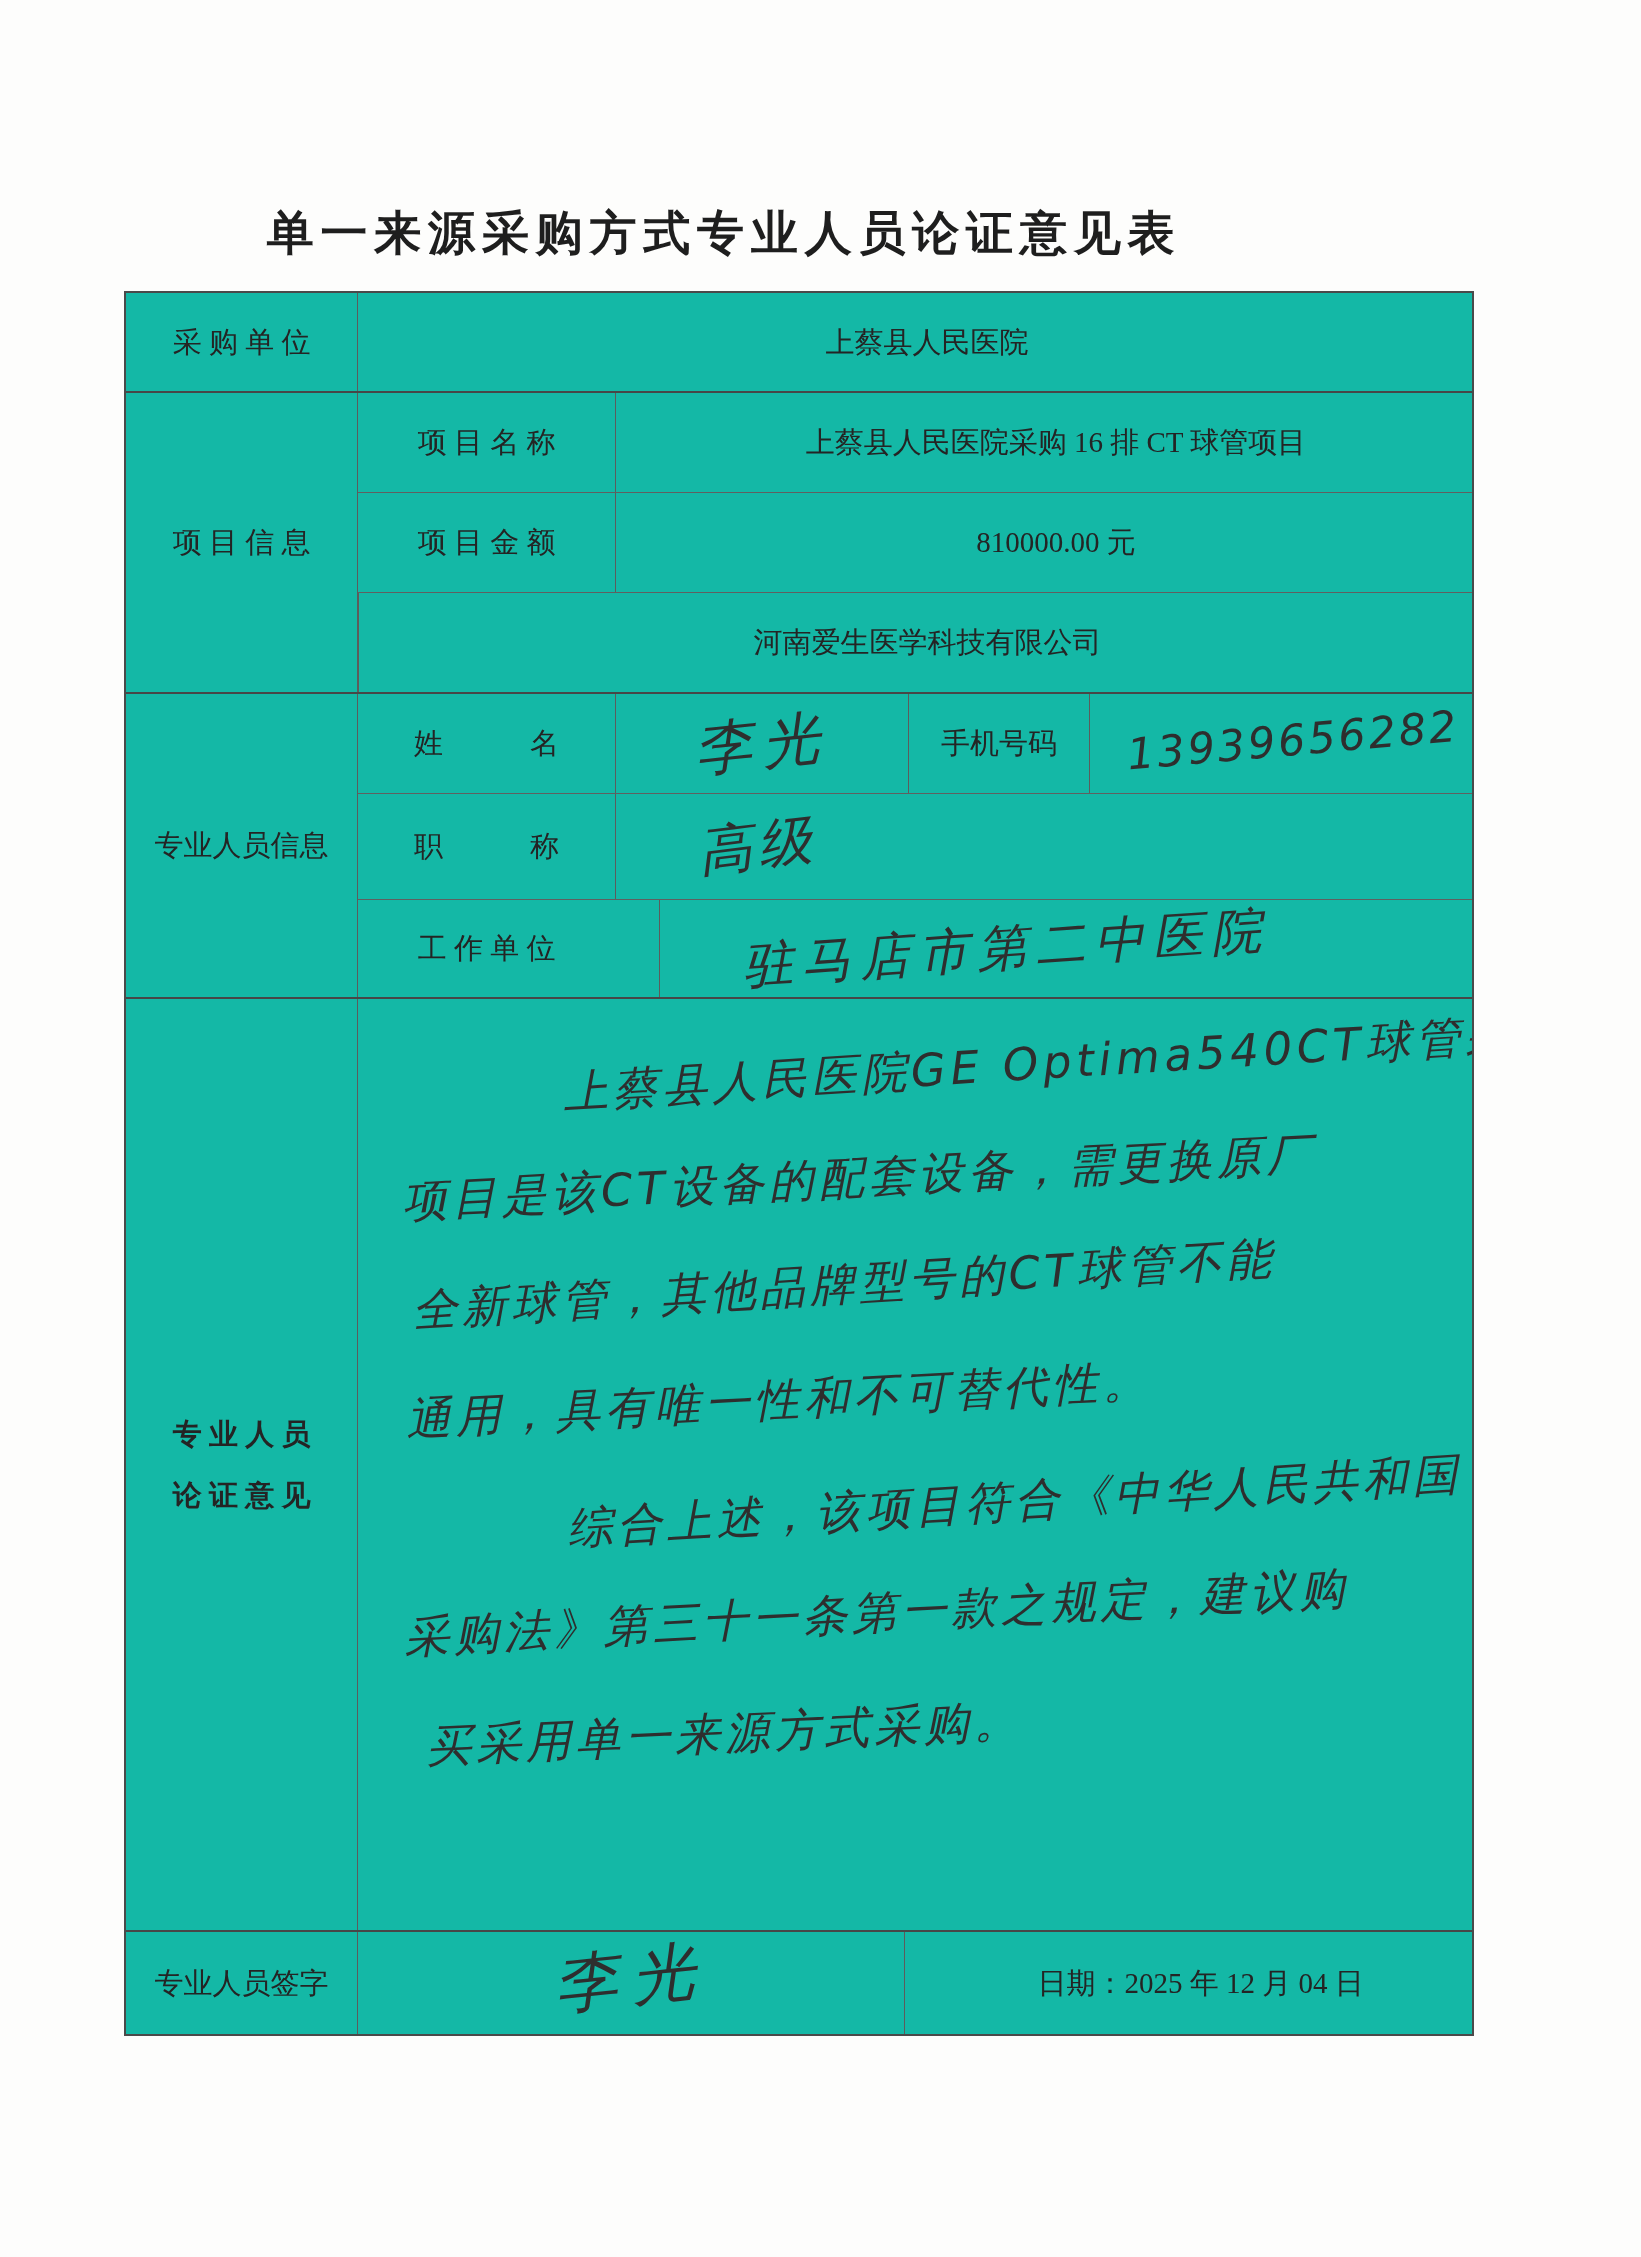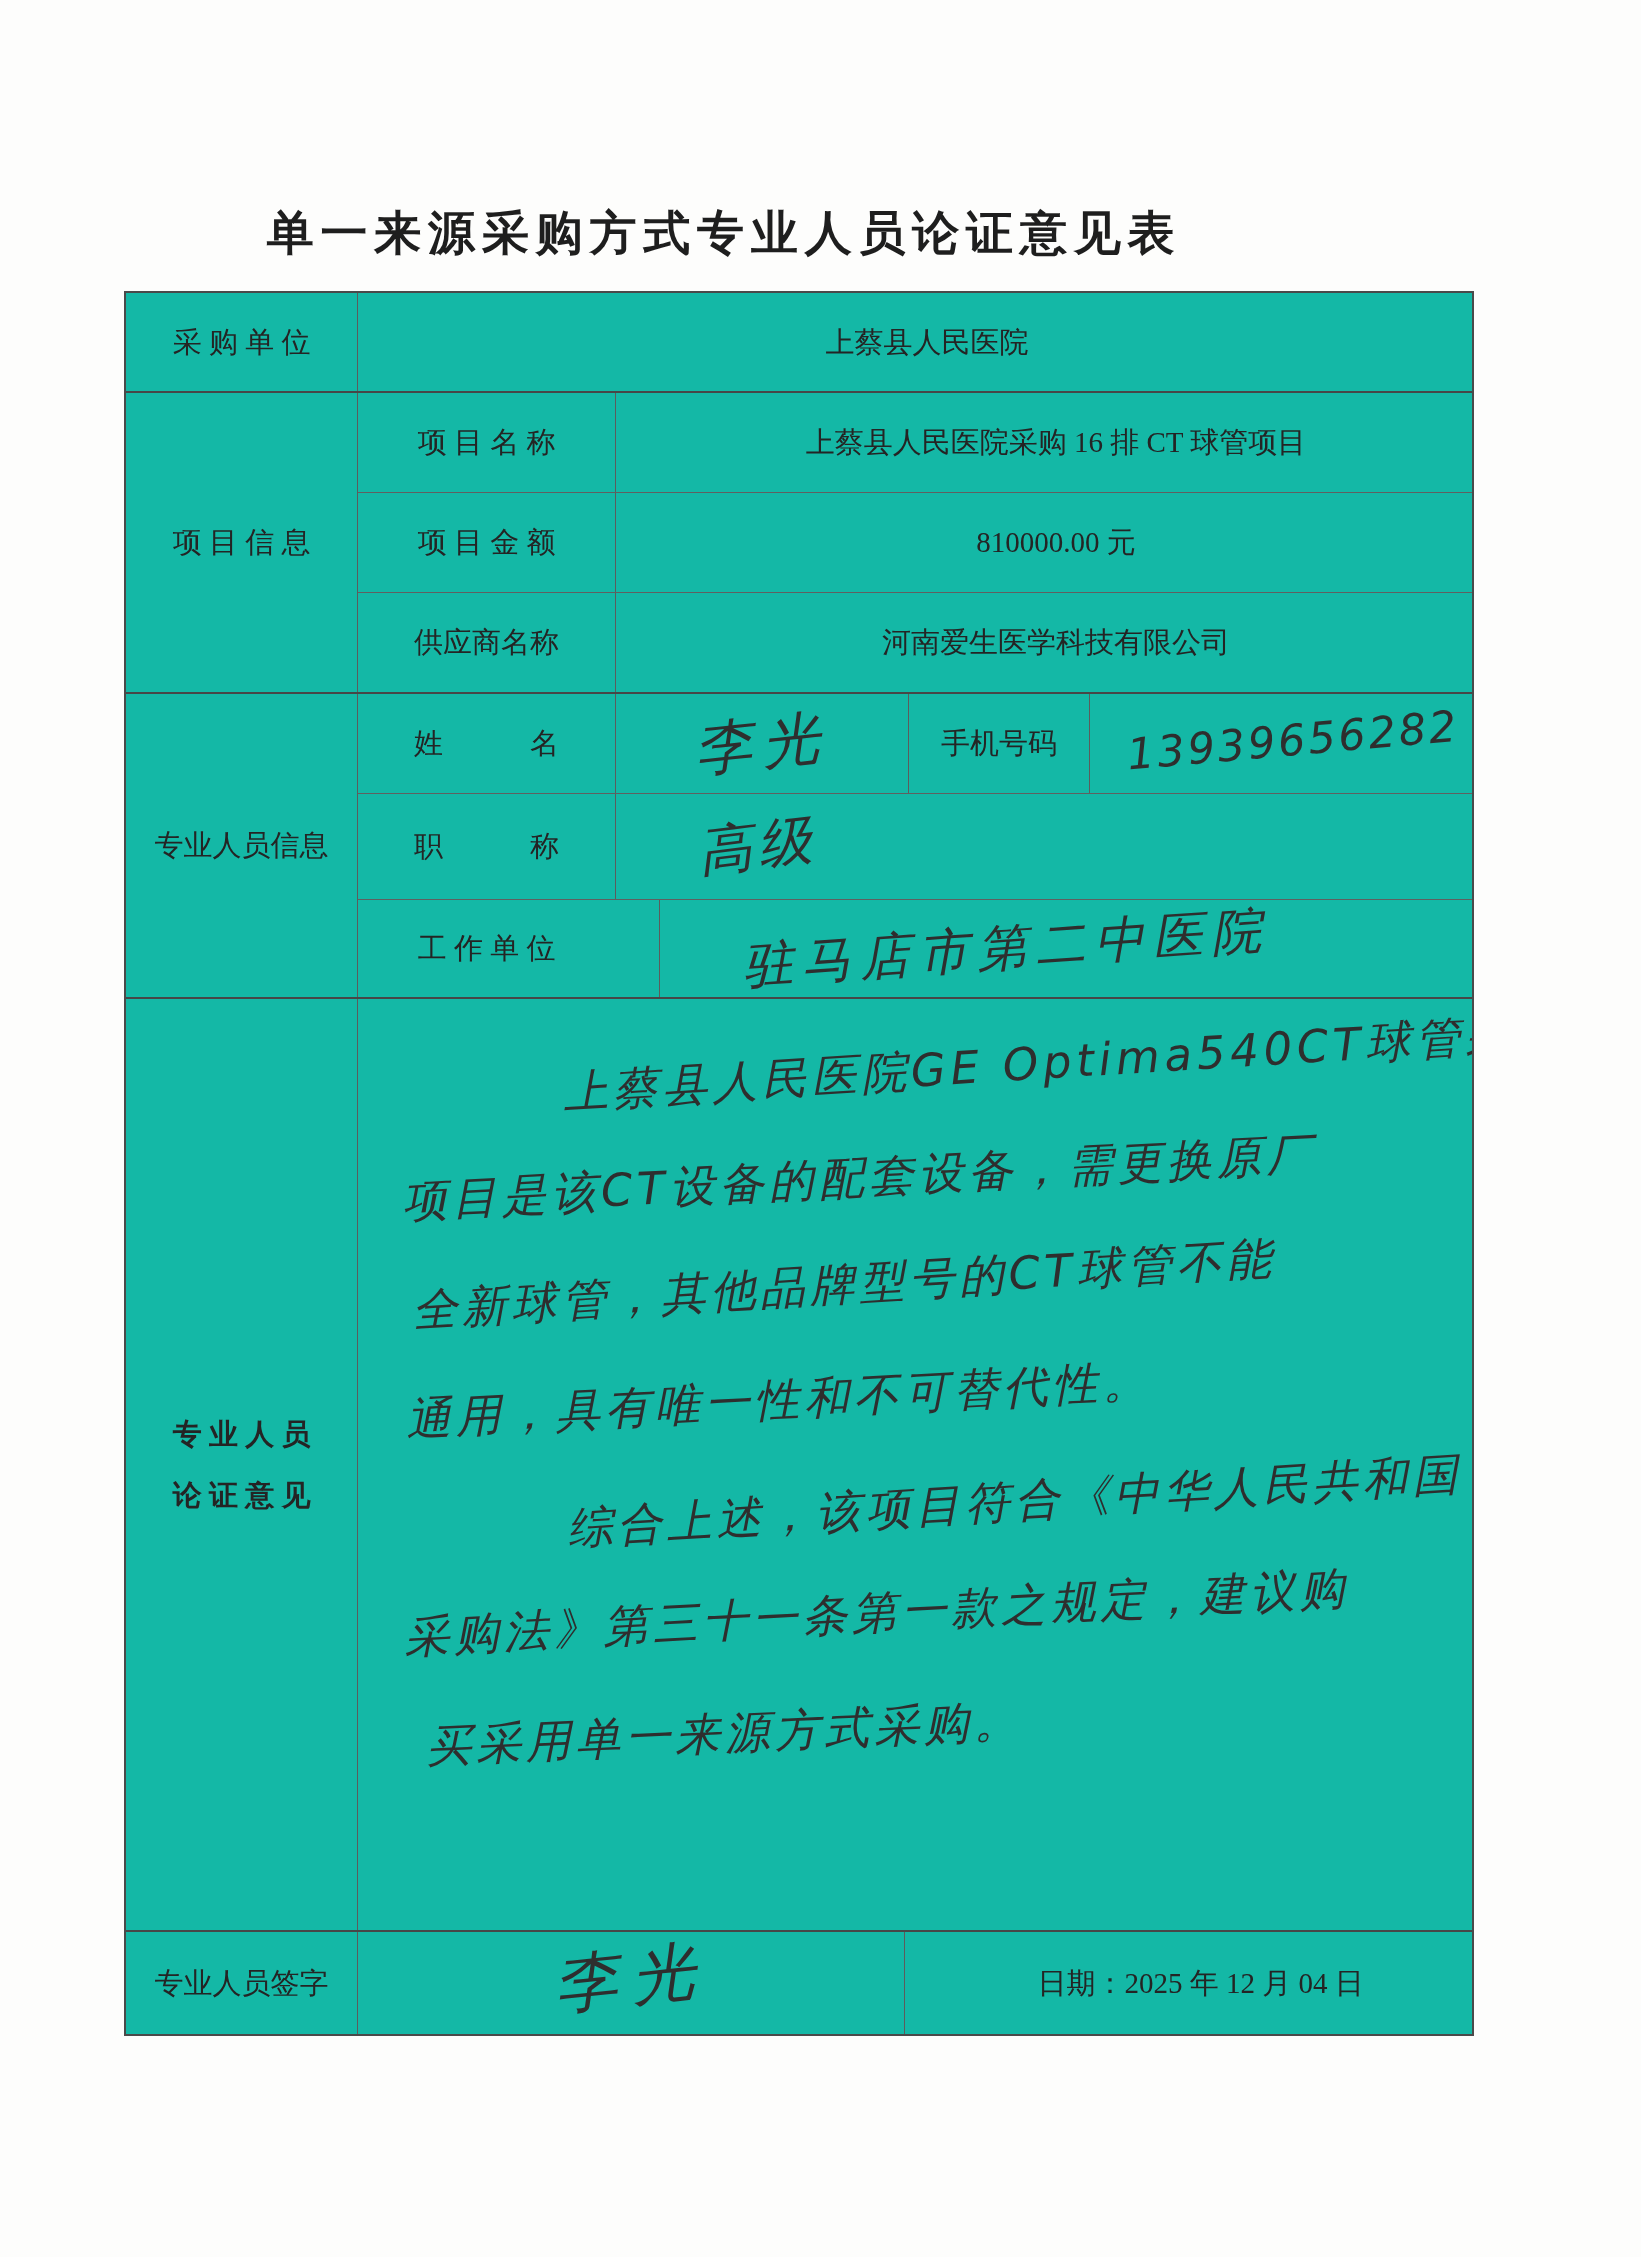--- a/index.html
+++ b/index.html
@@ -150,21 +150,20 @@
       <div class="stack v-sep">
         <div class="subrow sub-name">
           <div class="cell col-b label">项 目 名 称</div>
           <div class="cell grow v-sep value">上蔡县人民医院采购 16 排 CT 球管项目</div>
         </div>
         <div class="subrow sub-amount">
           <div class="cell col-b label">项 目 金 额</div>
           <div class="cell grow v-sep value">810000.00 元</div>
         </div>
         <div class="subrow sub-supplier">
-          <div class="cell col-b label">供应商名称</div>
           <div class="cell grow v-sep value">河南爱生医学科技有限公司</div>
         </div>
       </div>
     </div>
 
     <div class="band">
       <div class="cell col-a section-label">专业人员信息</div>
       <div class="stack v-sep">
         <div class="subrow sub-pname">
           <div class="cell col-b label">姓　　　名</div>

